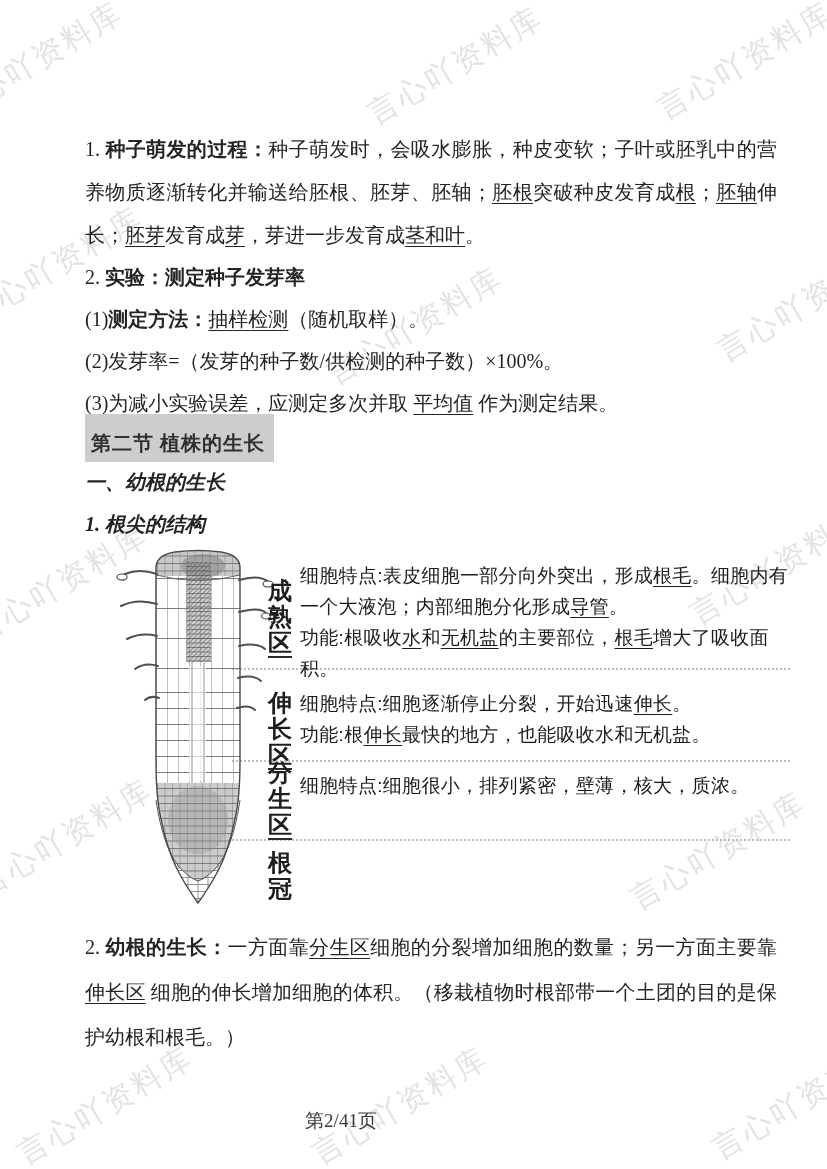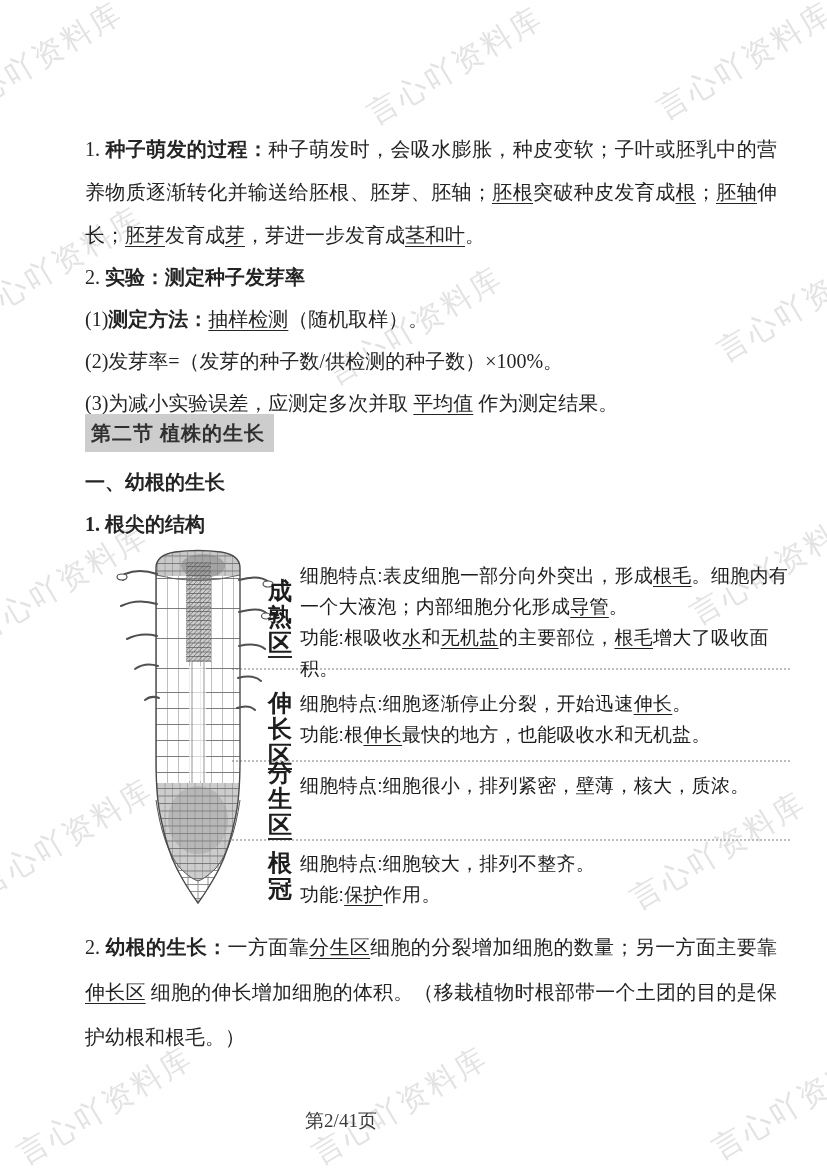--- a/index.html
+++ b/index.html
@@ -8,24 +8,24 @@
   
   .wm{position:absolute;width:220px;font-size:30px;letter-spacing:3px;color:#e3e3e3;
       font-family:"Liberation Serif",serif;transform:rotate(-31deg);white-space:nowrap;
       user-select:none;pointer-events:none;z-index:0;}
   
   .para{position:absolute;left:85px;width:692px;font-size:20px;line-height:43px;
         text-align:justify;color:#242424;z-index:2;}
   .para.tight{line-height:45px;}
   .b{font-weight:bold;}
   .u{text-decoration:underline;text-underline-offset:4px;text-decoration-thickness:1px;}
-  .bold{font-weight:bold;}
+  .bold{font-weight:bold;font-style:italic;}
   .h1wrap{position:absolute;left:85px;z-index:2;}
   .hl{display:inline-block;background:#cdcdcd;color:#303030;font-weight:bold;
-      font-size:20px;padding:6px 9px 5px 6px;letter-spacing:1px;}
+      font-size:20px;padding:16px 9px 5px 6px;letter-spacing:1px;}
   
   .root-svg{position:absolute;left:113px;top:548px;width:162px;height:370px;z-index:2;}
   .zone-label{position:absolute;left:268px;width:24px;font-size:24px;line-height:26px;
       font-weight:bold;font-family:"Liberation Sans",sans-serif;color:#1d1d1d;
       word-break:break-all;text-align:center;z-index:2;}
   .zl-tail{display:block;border-bottom:2px solid #2a2a2a;}
   .zl-tail:empty{display:none;border:0;}
   .zone-text{position:absolute;left:300px;width:492px;font-size:19px;line-height:31px;
       font-family:"Liberation Sans",sans-serif;color:#1c1c1c;letter-spacing:0.3px;z-index:2;}
   .zdash{position:absolute;left:232px;width:558px;height:0;border-top:2px dotted #bcbcbc;z-index:1;}
@@ -147,22 +147,18 @@
     <div><span>细胞特点:表皮细胞一部分向外突出，形成</span><span class="u">根毛</span><span>。细胞内有一个大液泡；内部细胞分化形成</span><span class="u">导管</span><span>。</span></div>
     <div><span>功能:根吸收</span><span class="u">水</span><span>和</span><span class="u">无机盐</span><span>的主要部位，</span><span class="u">根毛</span><span>增大了吸收面积。</span></div>
   </div>
   <div class="zone-text" style="top:688px">
     <div><span>细胞特点:细胞逐渐停止分裂，开始迅速</span><span class="u">伸长</span><span>。</span></div>
     <div><span>功能:根</span><span class="u">伸长</span><span>最快的地方，也能吸收水和无机盐。</span></div>
   </div>
   <div class="zone-text" style="top:770px">
     <div><span>细胞特点:细胞很小，排列紧密，壁薄，核大，质浓。</span></div>
   </div>
-  <div class="zone-text" style="top:848px">
-    <div><span>细胞特点:细胞较大，排列不整齐。</span></div>
-    <div><span>功能:</span><span class="u">保护</span><span>作用。</span></div>
-  </div>
 
   <div class="para tight" style="top:925px"><span>2. </span><span class="b">幼根的生长：</span><span>一方面靠</span><span class="u">分生区</span><span>细胞的分裂增加细胞的数量；另一方面主要靠 </span><span class="u">伸长区</span><span> 细胞的伸长增加细胞的体积。（移栽植物时根部带一个土团的目的是保护幼根和根毛。）</span></div>
 
   <div class="footer">第2/41页</div>
 
 </div>
 
 </body></html>

